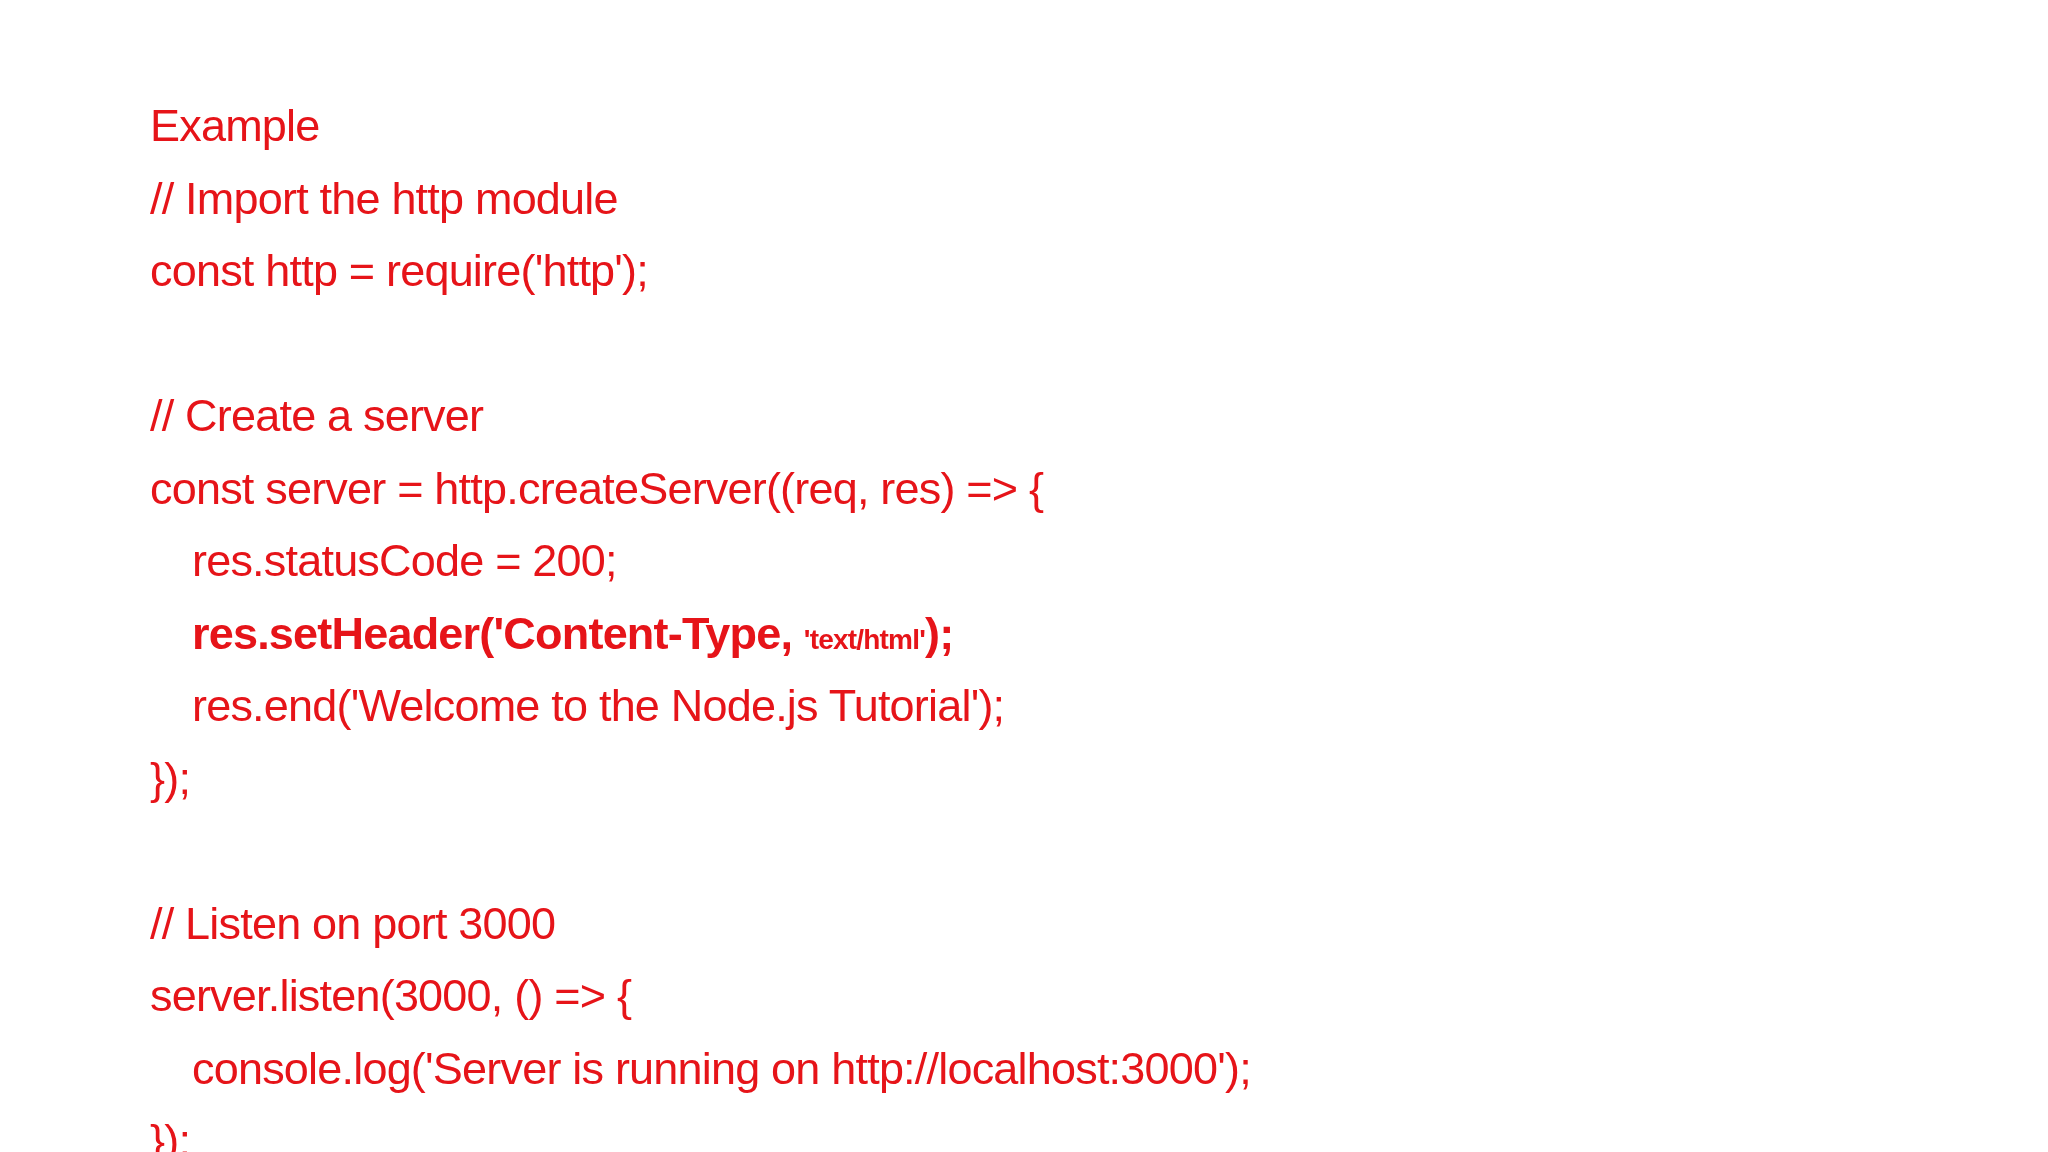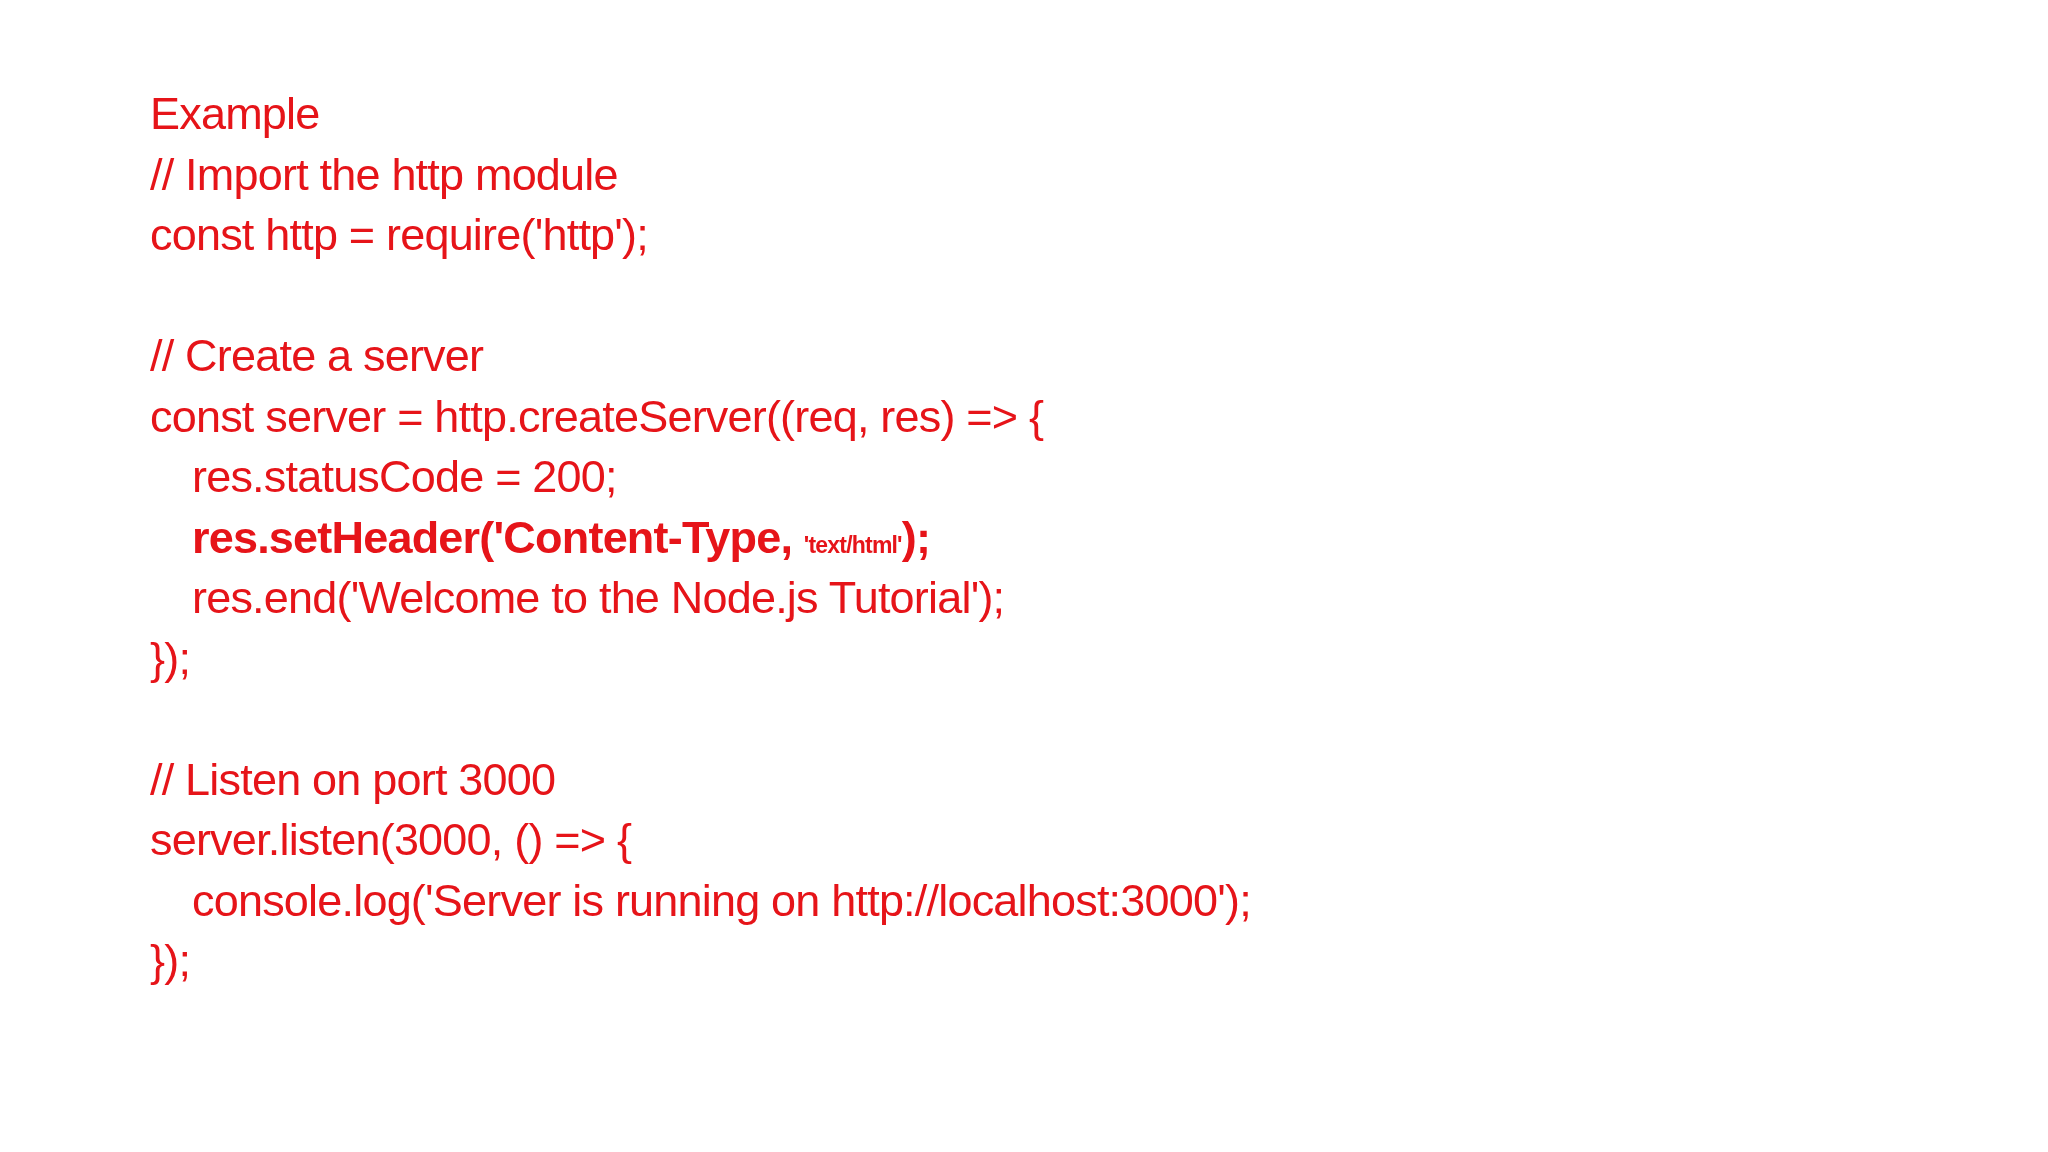--- a/index.html
+++ b/index.html
@@ -25,30 +25,31 @@
     top: 84px;
     font-size: 45px;
     line-height: 60.5px;
     letter-spacing: -0.8px;
     white-space: pre;
     font-weight: 400;
   }
   .code-line {
     height: 60.5px;
     white-space: pre;
+    margin-top: 12px;
   }
   .code-line.indent-1 {
     padding-left: 42px;
   }
   .seg {
     white-space: pre;
     font-weight: bold;
   }
   .seg.small {
-    font-size: 23px;
+    font-size: 28px;
   }
 </style>
 </head>
 <body style="background: rgb(255, 255, 255);">
 
 <div class="slide">
   <div class="code-block" id="code-block" style="color: rgb(230, 20, 25);"><div class="code-line indent-0">Example</div><div class="code-line indent-0">// Import the http module</div><div class="code-line indent-0">const http = require('http');</div><div class="code-line indent-0"></div><div class="code-line indent-0">// Create a server</div><div class="code-line indent-0">const server = http.createServer((req, res) =&gt; {</div><div class="code-line indent-1">res.statusCode = 200;</div><div class="code-line indent-1"><span class="seg">res.setHeader('Content-Type, </span><span class="seg small">'text/html'</span><span class="seg">);</span></div><div class="code-line indent-1">res.end('Welcome to the Node.js Tutorial');</div><div class="code-line indent-0">});</div><div class="code-line indent-0"></div><div class="code-line indent-0">// Listen on port 3000</div><div class="code-line indent-0">server.listen(3000, () =&gt; {</div><div class="code-line indent-1">console.log('Server is running on http://localhost:3000');</div><div class="code-line indent-0">});</div></div>
 </div>
 
 </body></html>

